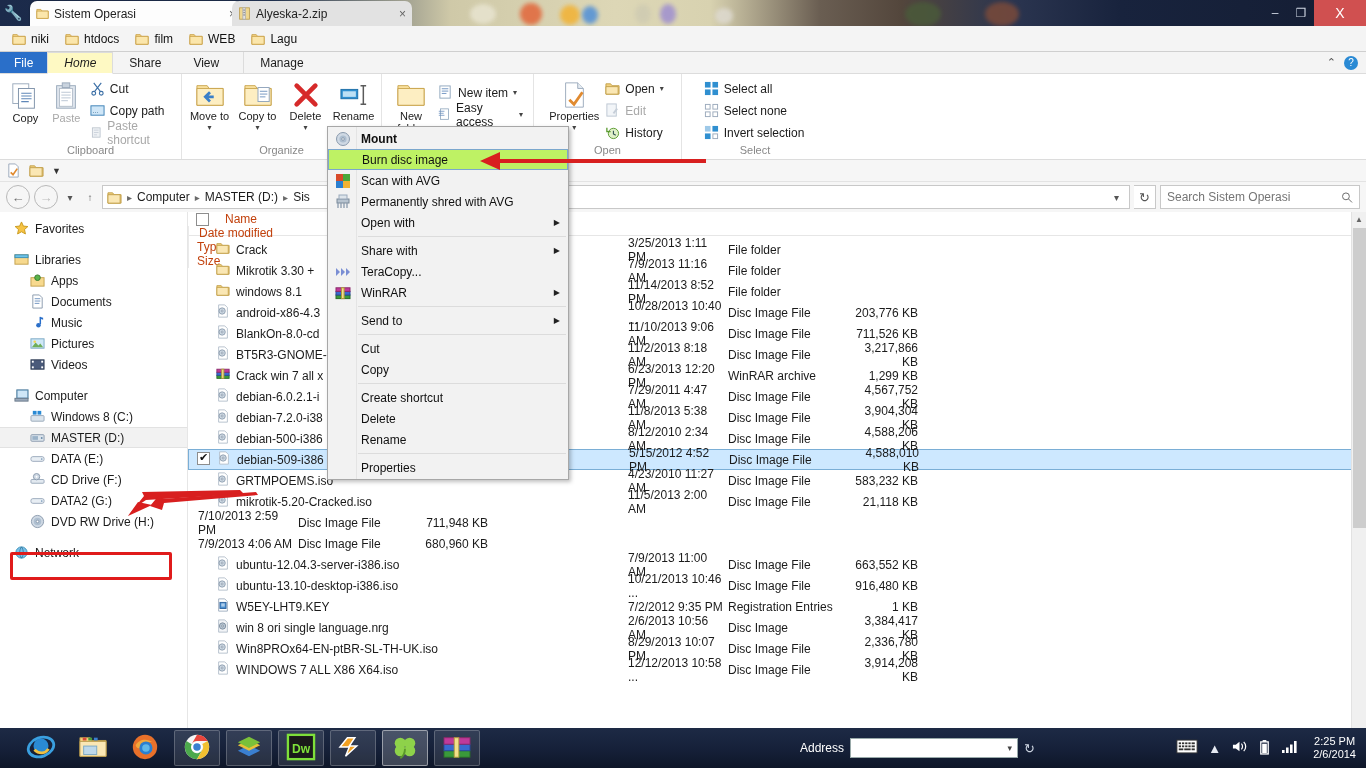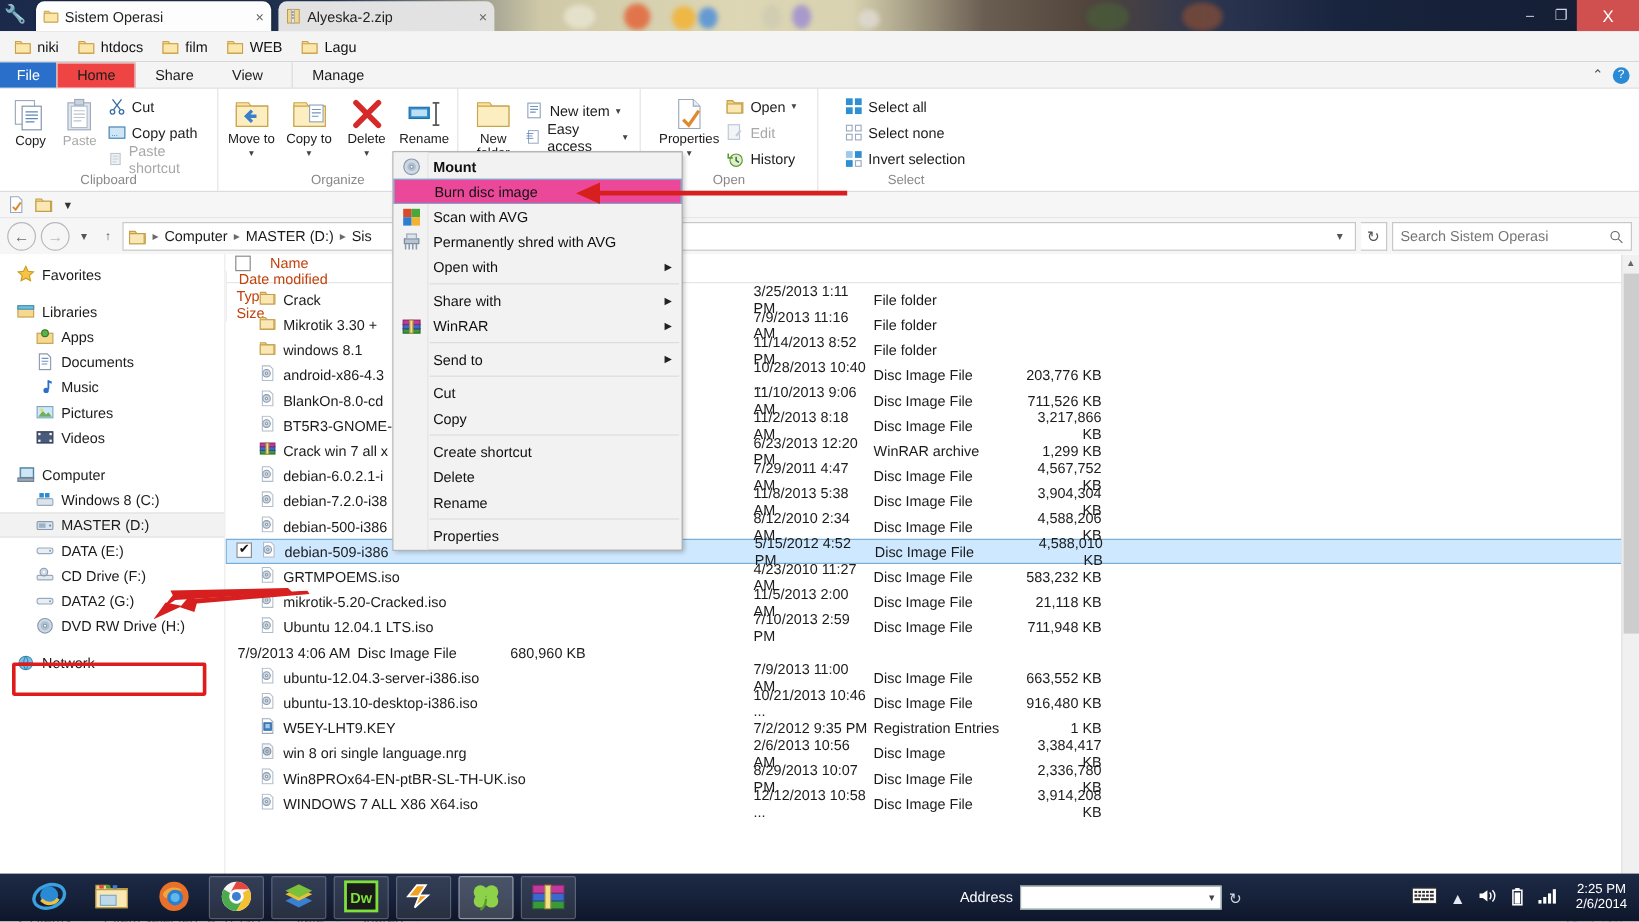--- a/index.html
+++ b/index.html
@@ -58,22 +58,22 @@
   .explorer { position:absolute; left:0; top:52px; width:1366px; height:656px; background:#fff; }
 
   
   .ribbon-tabs {
     position:absolute; left:0; top:0; width:1366px; height:22px;
     background:#f4f4f4; border-bottom:1px solid #dcdcdc;
     display:flex; align-items:stretch;
   }
   .rtab { display:flex; align-items:center; padding:0 16px; font-size:12px; color:#1b1b1b; }
   .rtab.file { background:#2a6fc9; color:#ffffff; padding:0 14px; }
-  .rtab.active { background:#ef4444; border:1px solid #dcdcdc; border-bottom:1px solid #fff;
-                 margin-bottom:-1px; }
+  .rtab.active { background:#fef9c3; border:1px solid #dcdcdc; border-bottom:1px solid #fff;
+                 margin-bottom:-1px;font-style:italic; }
   .rtab.sep { border-left:1px solid #dcdcdc; }
   .ribbon-tabs .rtab.manage { margin-left:8px; }
   .ribbon-right { margin-left:auto; display:flex; align-items:center; gap:8px; padding-right:8px; }
   .ribbon-right span { font-size:11px; color:#555; }
   .help-circle { width:14px;height:14px;border-radius:50%; background:#2a8ad4; color:#fff;
                  font-size:10px; display:flex;align-items:center;justify-content:center; }
 
   
   .ribbon {
     position:absolute; left:0; top:22px; width:1366px; height:86px;
@@ -180,21 +180,21 @@
 
   
   .ctxmenu { position:absolute; left:327px; top:126px; width:242px; background:#f2f2f2;
              border:1px solid #a7a7a7; box-shadow:2px 2px 4px rgba(0,0,0,.25); z-index:50;
              padding:1px 0; }
   .ctx-gut { position:absolute; left:0; top:0; bottom:0; width:29px; background:#f2f2f2;
              border-right:1px solid #e4e4e4; }
   .ctx-item { position:relative; height:21px; display:flex; align-items:center;
               font-size:12px; color:#101010; padding-left:33px; z-index:2; }
   .ctx-item.bold { font-weight:bold; }
-  .ctx-item.hl { background:#ec4899; border:1px solid #7ba7cd; height:21px; }
+  .ctx-item.hl { background:#bef264; border:1px solid #7ba7cd; height:21px; }
   .ctx-ic { position:absolute; left:7px; top:3px; width:16px; height:16px; }
   .ctx-arrow { margin-left:auto; padding-right:8px; font-size:8px; color:#222; }
   .ctx-sep { height:1px; background:#dcdcdc; margin:3px 2px 3px 30px; position:relative; z-index:2;}
 
   
   .arrow-red { position:absolute; z-index:60; }
   .redbox { position:absolute; border:3px solid #e01b1b; z-index:60; border-radius:2px; }
 </style>
 </head>
 <body>
@@ -209,21 +209,21 @@
     <div class="wp-blob" style="left:635px;top:4px;width:16px;height:20px;background:#cfcbb2;"></div>
     <div class="wp-blob" style="left:660px;top:4px;width:16px;height:20px;background:#9f8fd0;"></div>
     <div class="wp-blob" style="left:715px;top:8px;width:18px;height:16px;background:#dedad0;"></div>
     <div class="wp-blob" style="left:905px;top:2px;width:36px;height:24px;background:#4a5a3a;"></div>
     <div class="wp-blob" style="left:985px;top:2px;width:34px;height:24px;background:#7a4a3a;"></div>
   </div>
 
   <div class="tabstrip">
     <div class="wrench">🔧</div>
 
-    <div class="tab active" style="left:30px; width:196px;">
+    <div class="tab active" style="left:30px; width:212px;">
       <svg width="13" height="13" viewBox="0 0 16 16">
           <path d="M1 3h5l1.5 2H15v9H1z" fill="#f6d88a" stroke="#caa24a"></path>
           <path d="M1 5h14v9H1z" fill="#fbe6ab" stroke="#caa24a"></path>
         </svg>
       <span class="tlabel">Sistem Operasi</span>
       <span class="tclose">×</span>
     </div>
 
     <div class="tab inactive" style="left:232px; width:180px;">
       <svg width="13" height="13" viewBox="0 0 16 16">
@@ -852,29 +852,20 @@
                     <circle cx="7" cy="8" r="3.6" fill="#cdd8e2" stroke="#8a9aad"></circle>
                     <circle cx="7" cy="8" r="1.1" fill="#fff" stroke="#8a9aad"></circle>
                   </svg></span>
                 <span>mikrotik-5.20-Cracked.iso</span>
               </div>
               <div class="c-date">11/5/2013 2:00 AM</div>
               <div class="c-type">Disc Image File</div>
               <div class="c-size">21,118 KB</div>
             </div>
             <div class="row">
-              <div class="c-name">
-                <span class="rowcb"></span>
-                <span><svg width="14" height="14" viewBox="0 0 16 16">
-                    <path d="M3 1h7l3 3v11H3z" fill="#fff" stroke="#b0bcc8"></path>
-                    <circle cx="7" cy="8" r="3.6" fill="#cdd8e2" stroke="#8a9aad"></circle>
-                    <circle cx="7" cy="8" r="1.1" fill="#fff" stroke="#8a9aad"></circle>
-                  </svg></span>
-                <span>Ubuntu 12.04.1 LTS.iso</span>
-              </div>
               <div class="c-date">7/10/2013 2:59 PM</div>
               <div class="c-type">Disc Image File</div>
               <div class="c-size">711,948 KB</div>
             </div>
             <div class="row">
               <div class="c-date">7/9/2013 4:06 AM</div>
               <div class="c-type">Disc Image File</div>
               <div class="c-size">680,960 KB</div>
             </div>
             <div class="row">
@@ -1044,20 +1035,30 @@
           <span>Permanently shred with AVG</span>
         </div>
         <div class="ctx-item">
           <span>Open with</span>
           <span class="ctx-arrow">▶</span>
         </div>
         <div class="ctx-sep"></div>
         <div class="ctx-item">
           <span>Share with</span>
           <span class="ctx-arrow">▶</span>
+        </div>
+        <div class="ctx-item">
+          <span class="ctx-ic"><svg width="16" height="16" viewBox="0 0 16 16">
+              <g fill="#7b8fd4">
+                <path d="M1 4l4 4-4 4V4z"></path>
+                <path d="M6 4l4 4-4 4V4z"></path>
+                <path d="M11 4l4 4-4 4V4z"></path>
+              </g>
+            </svg></span>
+          <span>TeraCopy...</span>
         </div>
         <div class="ctx-item">
           <span class="ctx-ic"><svg width="16" height="16" viewBox="0 0 16 16">
               <rect x="1" y="10" width="14" height="3.6" fill="#3a9a3a" stroke="#2a6a2a"></rect>
               <rect x="1" y="6.4" width="14" height="3.6" fill="#3a6ad0" stroke="#2a4a9a"></rect>
               <rect x="1" y="2.8" width="14" height="3.6" fill="#c03a9a" stroke="#8a2a6a"></rect>
               <rect x="6.5" y="2.8" width="2.6" height="10.8" fill="#f2e08a" stroke="#b09a3a"></rect>
             </svg></span>
           <span>WinRAR</span>
           <span class="ctx-arrow">▶</span>

